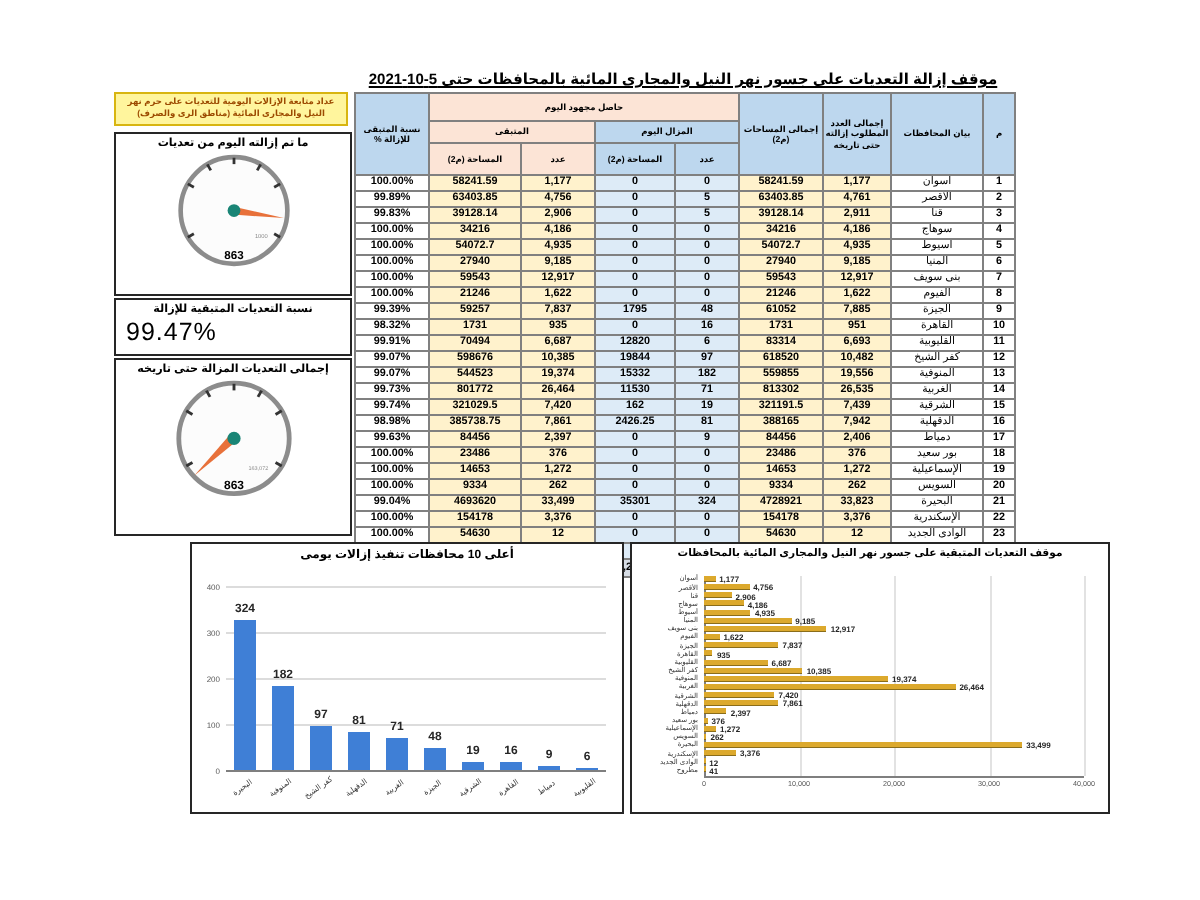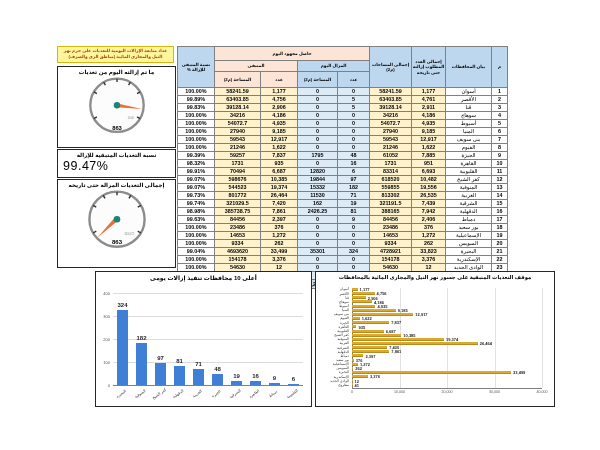--- a/index.html
+++ b/index.html
@@ -39,20 +39,21 @@
   .chart-title{display:block;text-align:center;font-weight:bold;direction:rtl;}
   .lchart .chart-title{font-size:6px;padding-top:2px;}
   .rchart .chart-title{font-size:5.3px;padding-top:2px;}
   .plot{position:absolute;left:0;width:100%;}
 </style>
 </head>
 <body>
 
 <div class="page">
 
+  <div class="abs main-title">موقف إزالة التعديات على جسور نهر النيل والمجارى المائية بالمحافظات حتى 5-10-2021</div>
 
   <div class="abs note-box">عداد متابعة الإزالات اليومية للتعديات على حرم نهر النيل والمجارى المائية (مناطق الرى والصرف)</div>
 
   <div class="abs panelbox gaugebox">
     <span class="boxcap">ما تم إزالته اليوم من تعديات</span>
     <svg class="gauge-svg" width="58" height="62" viewBox="0 0 100 106">
       <circle cx="50" cy="50" r="46" fill="#fcfcfc" stroke="#8c8c8c" stroke-width="4"></circle>
       <g stroke="#333" stroke-width="2.4">
         <line x1="15.4" y1="30" x2="10.2" y2="27"></line>
           <line x1="30" y1="15.4" x2="27" y2="10.2"></line>

